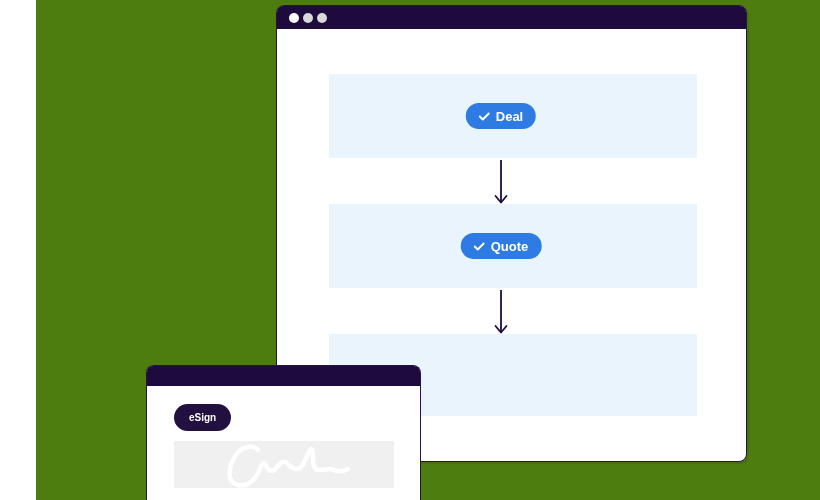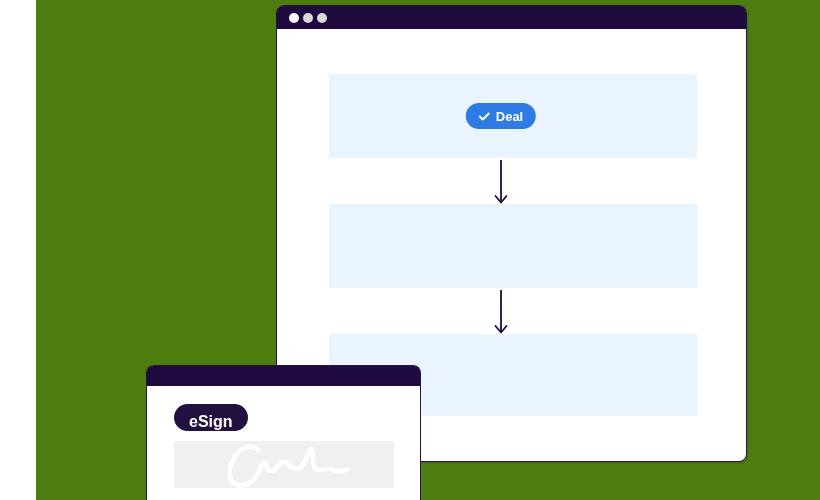--- a/index.html
+++ b/index.html
@@ -116,24 +116,24 @@
     position: absolute;
     left: 27px;
     top: 38px;
     height: 27px;
     padding: 0 15px;
     background: #221041;
     border: none;
     border-radius: 14px;
     color: #ffffff;
     font-family: "Liberation Sans", sans-serif;
-    font-size: 16px;
+    font-size: 10px;
     font-weight: bold;
     display: flex;
-    align-items: flex-end;
+    align-items: center;
     cursor: pointer;
   }
   .signature-box {
     position: absolute;
     left: 27px;
     top: 75px;
     width: 220px;
     height: 47px;
     background: #f0f0f0;
   }
@@ -165,20 +165,28 @@
       <span>Deal</span>
     </button>
 
     <div class="flow-arrow a1">
       <svg width="14" height="46" viewBox="0 0 14 46" fill="none">
         <line x1="7" y1="1" x2="7" y2="42" stroke="#1e0a3d" stroke-width="1.8"></line>
         <polyline points="1.5,37 7,43.5 12.5,37" stroke="#1e0a3d" stroke-width="1.8" fill="none" stroke-linecap="round" stroke-linejoin="round"></polyline>
       </svg>
     </div>
 
+    <button class="step-pill p2">
+      <span class="check-icon">
+        <svg width="11" height="9" viewBox="0 0 11 9" fill="none">
+          <polyline points="1,4.5 4,7.5 10,1.5" stroke="#ffffff" stroke-width="2" stroke-linecap="round" stroke-linejoin="round"></polyline>
+        </svg>
+      </span>
+      <span>Quote</span>
+    </button>
 
     <div class="flow-arrow a2">
       <svg width="14" height="46" viewBox="0 0 14 46" fill="none">
         <line x1="7" y1="1" x2="7" y2="42" stroke="#1e0a3d" stroke-width="1.8"></line>
         <polyline points="1.5,37 7,43.5 12.5,37" stroke="#1e0a3d" stroke-width="1.8" fill="none" stroke-linecap="round" stroke-linejoin="round"></polyline>
       </svg>
     </div>
 
 
   </div>

